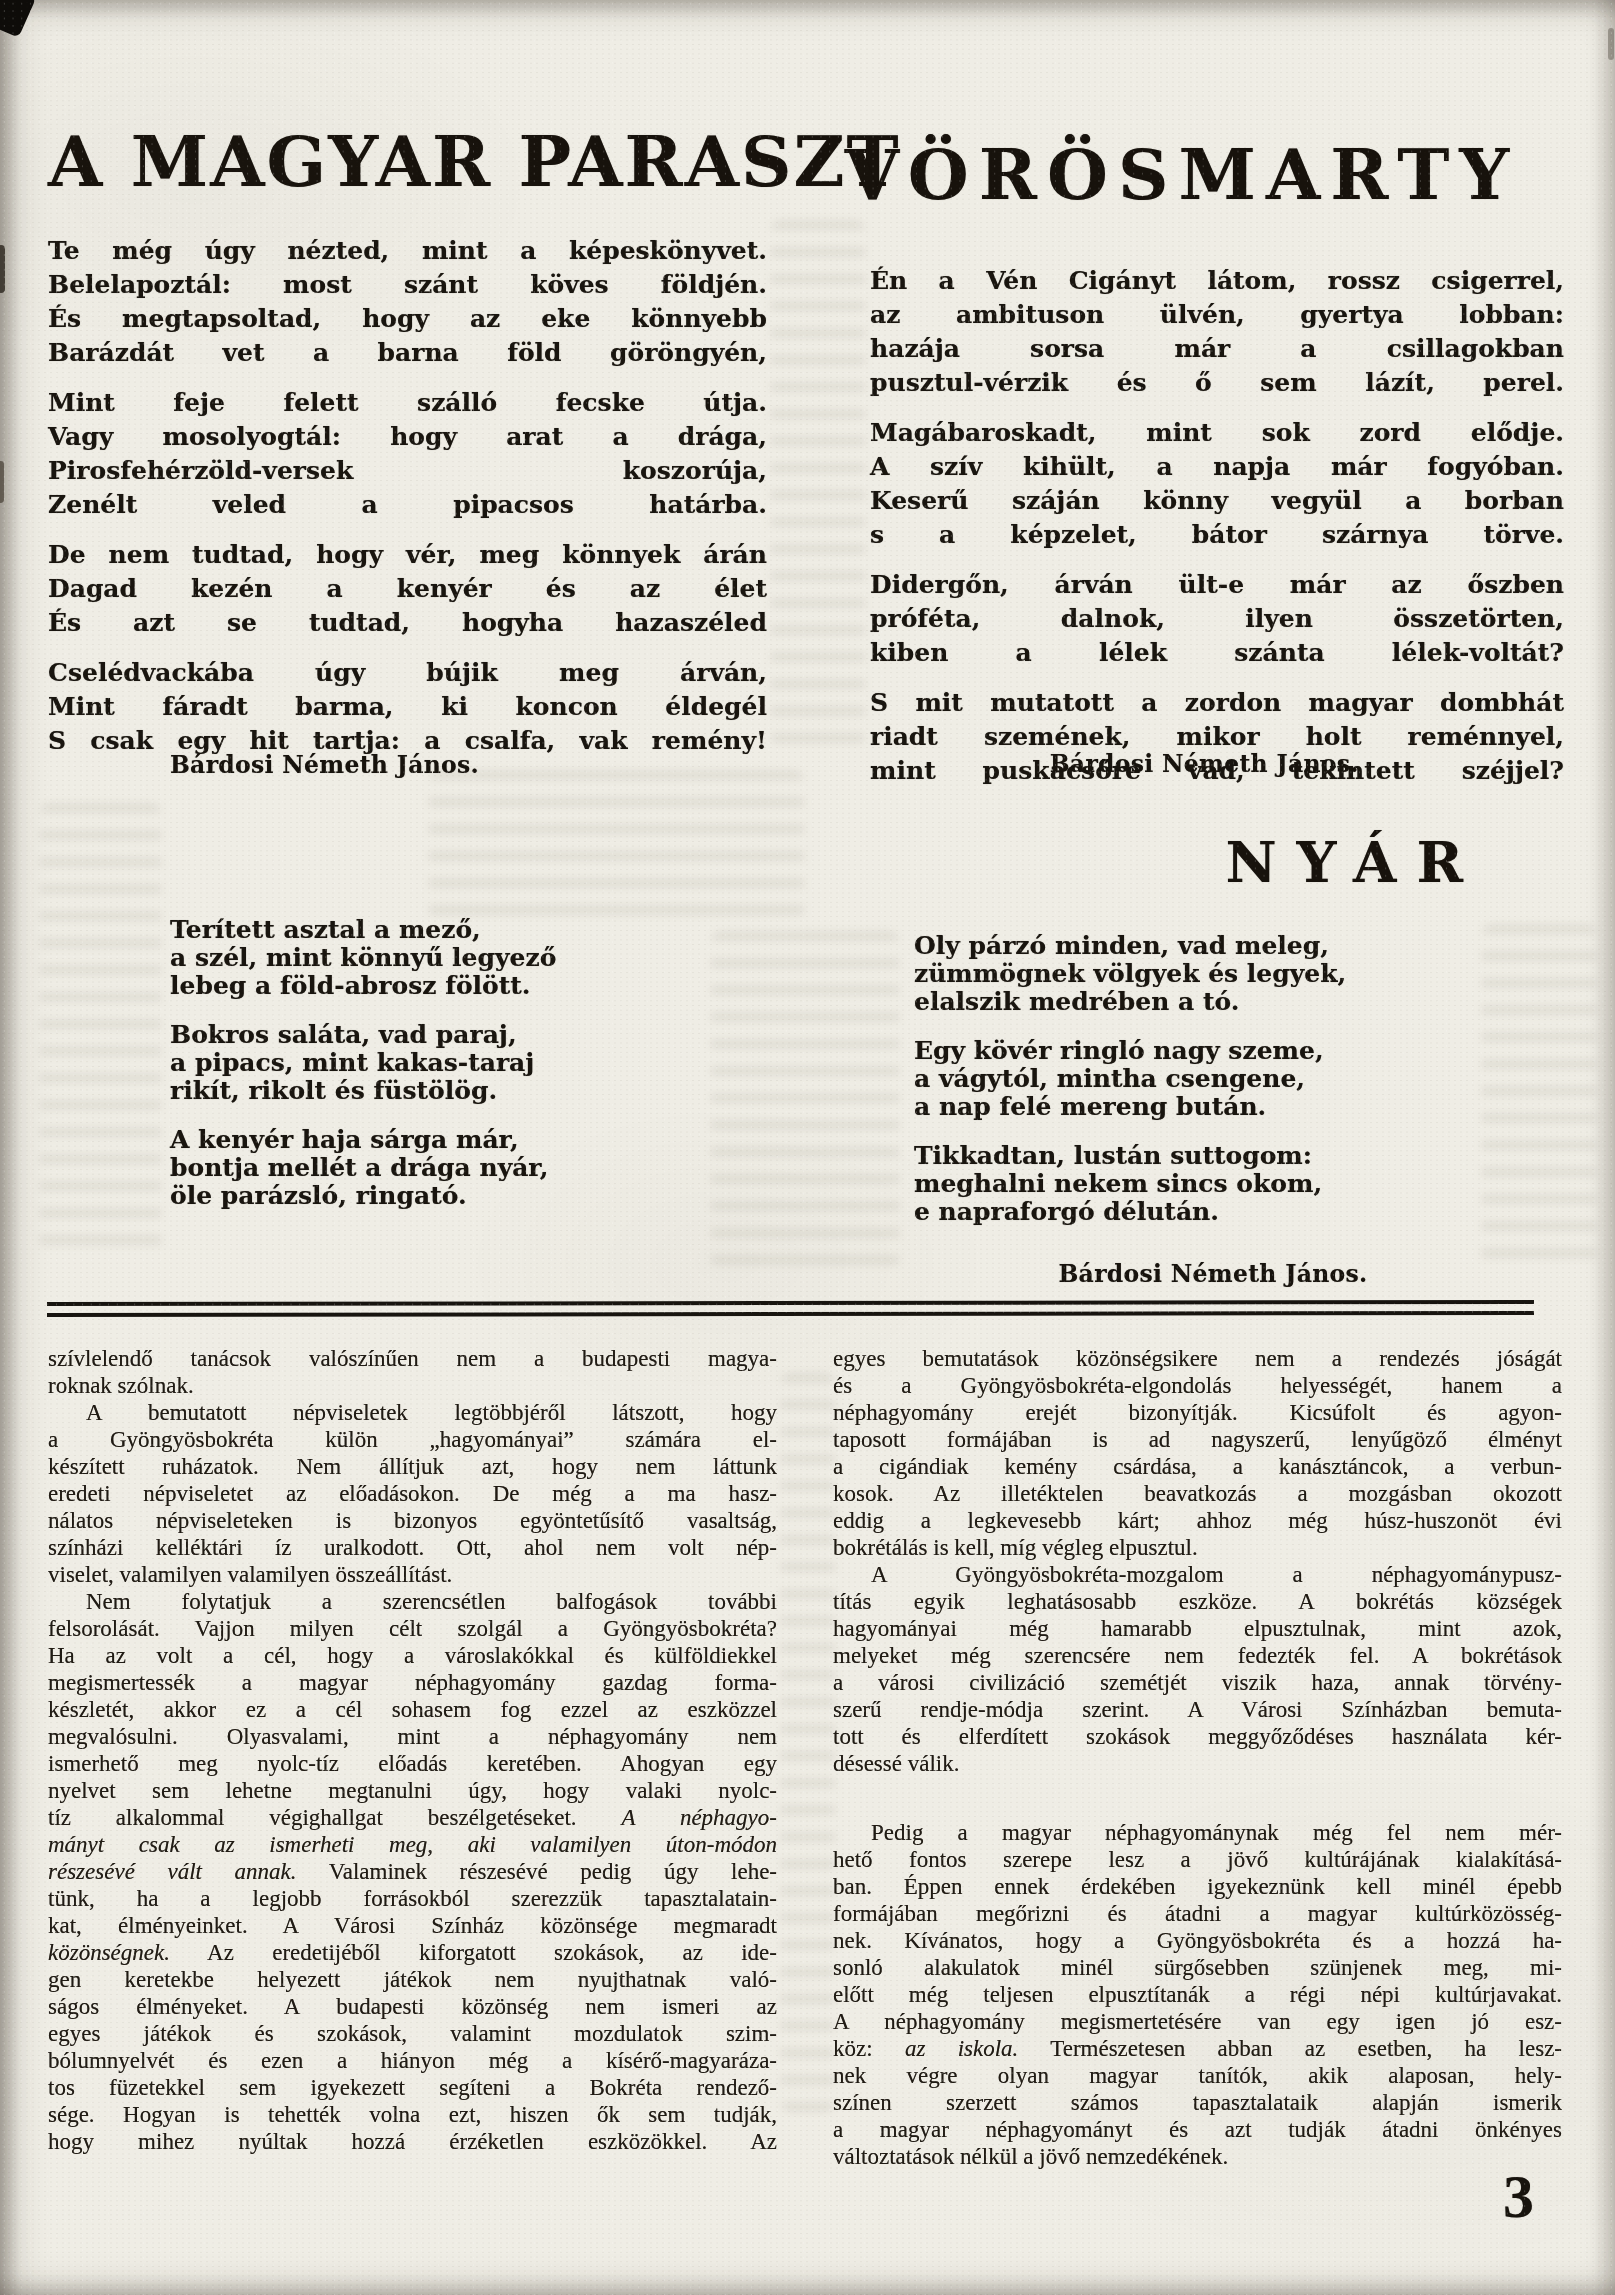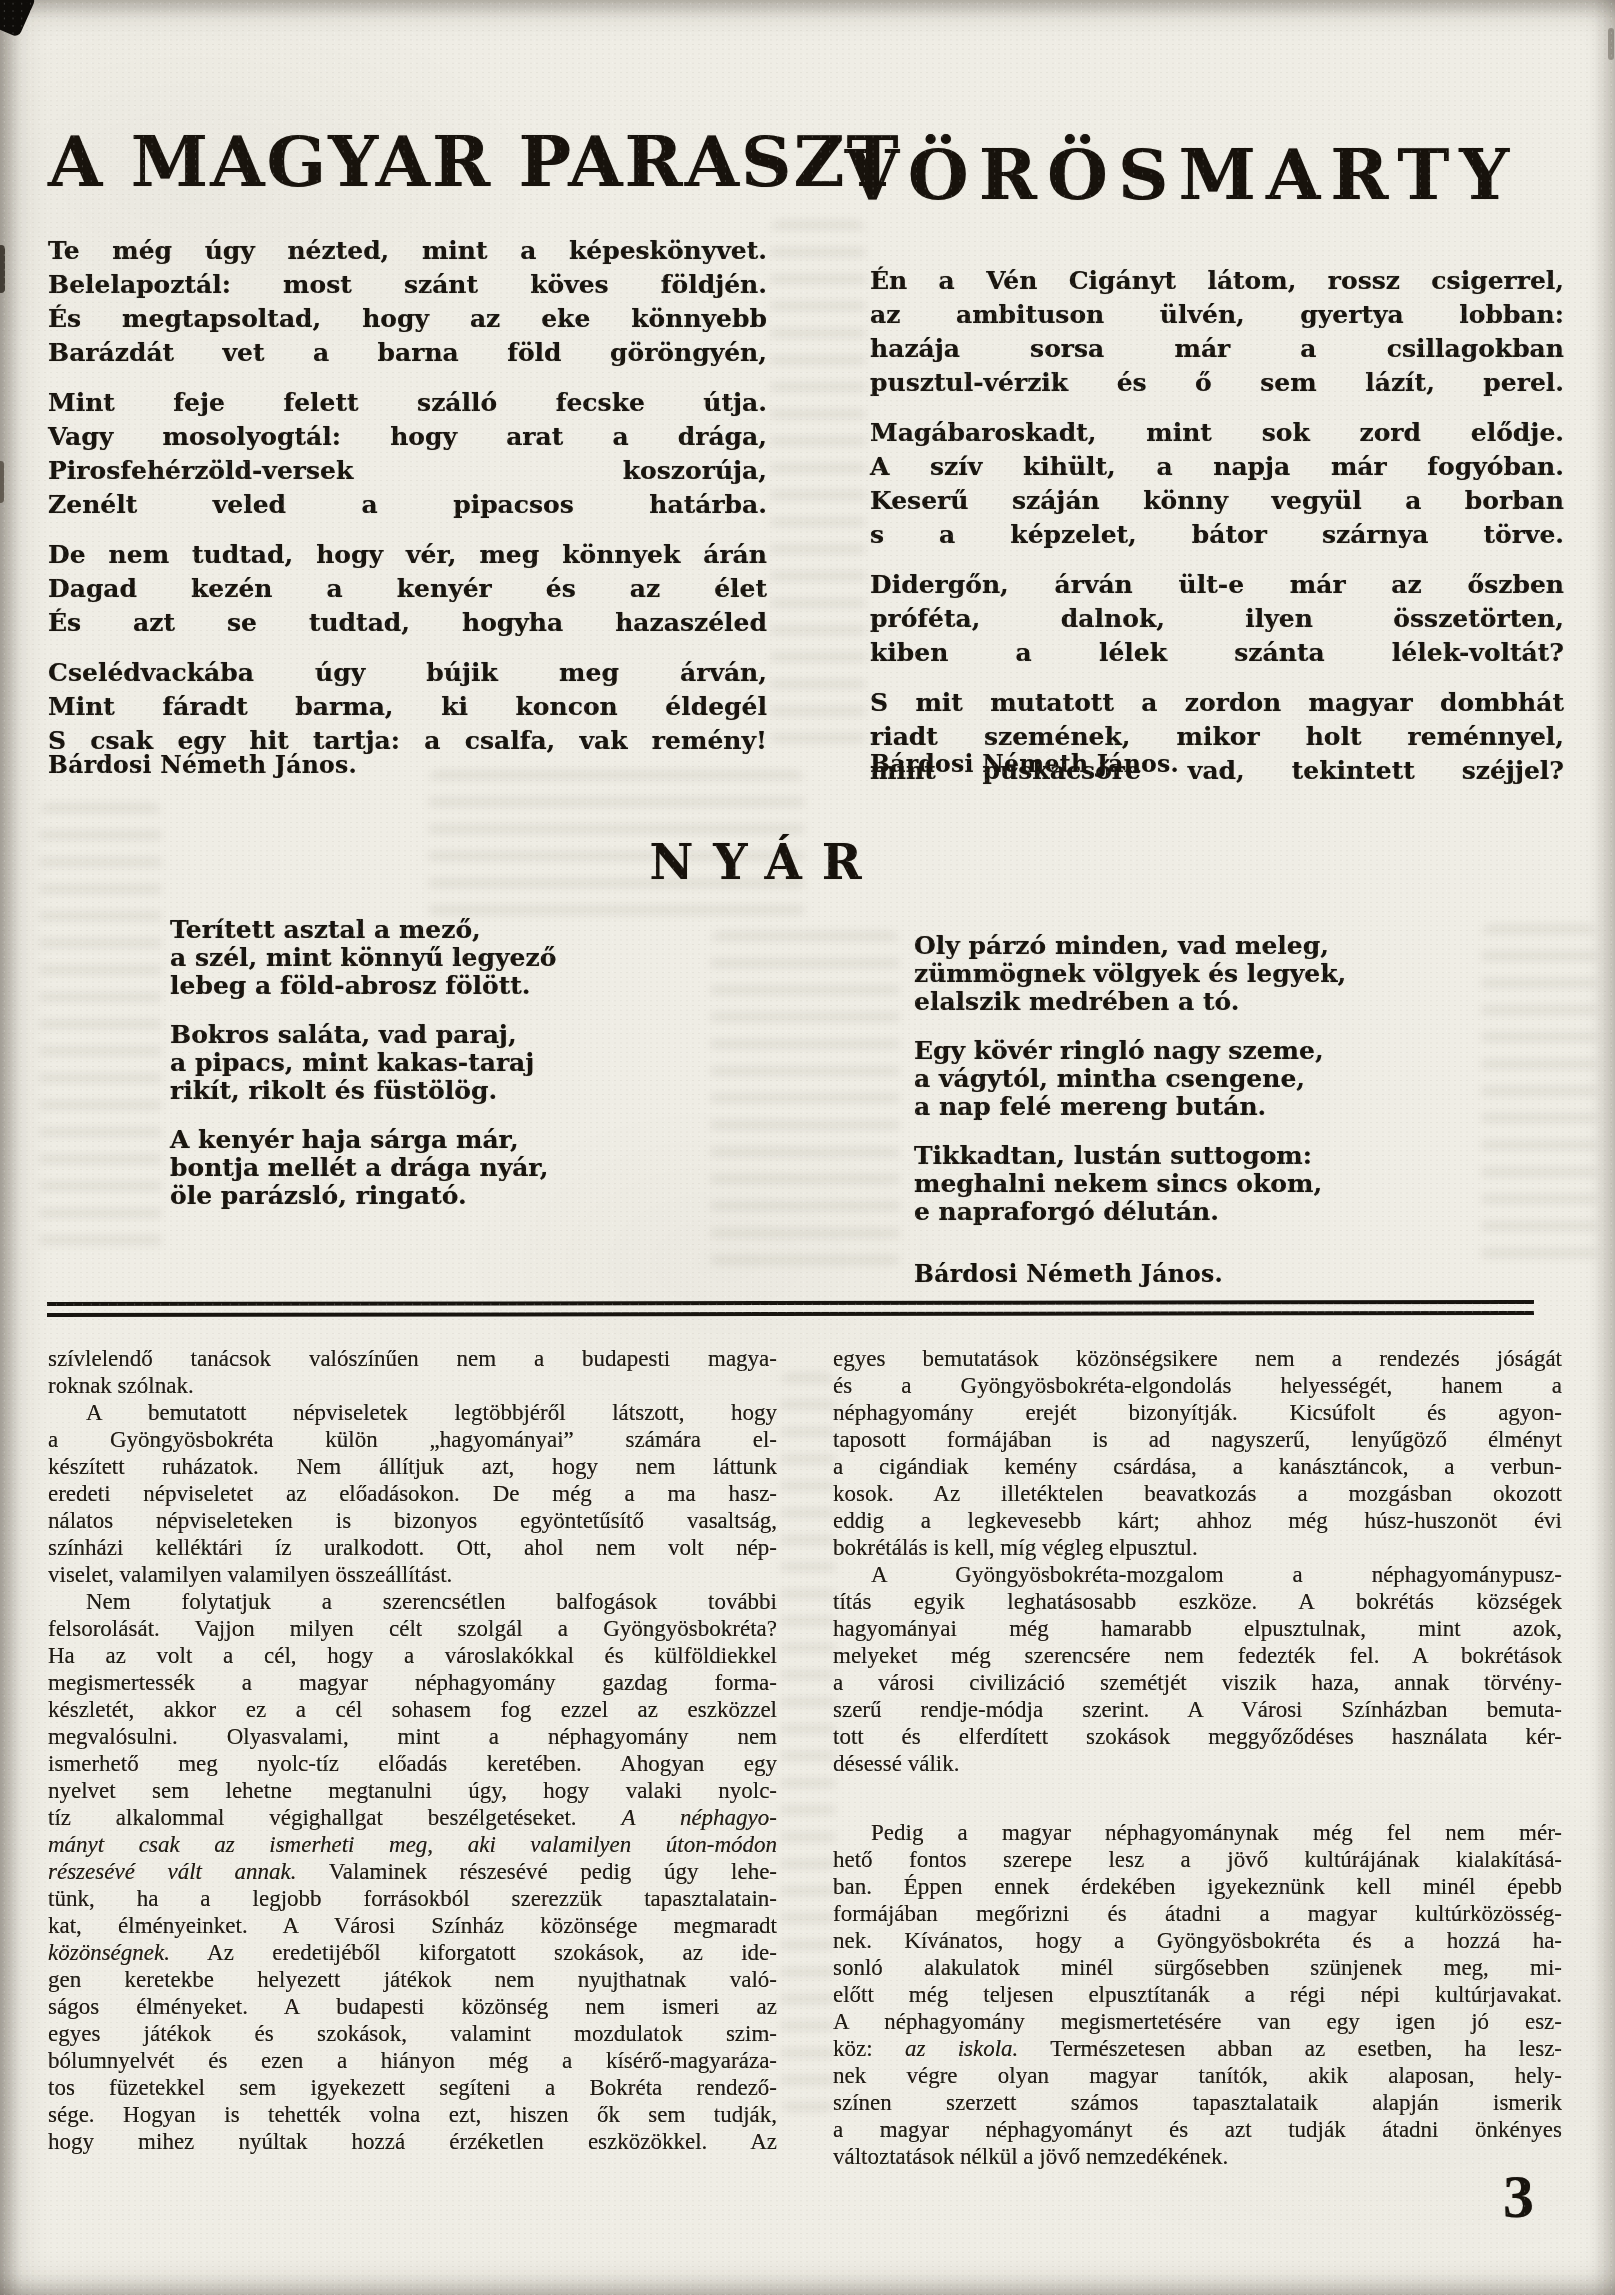--- a/index.html
+++ b/index.html
@@ -43,38 +43,38 @@
   .blot3{left:-2.7px;top:461px;width:6.7px;height:42px;background:#352d22;border-radius:3.4px;opacity:.6;filter:blur(0.7px);}
   .blot4{left:1608px;top:28px;width:6px;height:32px;background:#3a332a;border-radius:3.4px;opacity:.35;filter:blur(0.7px);}
   
   .title{
     position:absolute;z-index:2;margin:0;font-weight:bold;
     text-align:center;white-space:nowrap;
     color:#17120c;text-shadow:0 0 0.7px rgba(23,18,12,.5);
   }
   .t-left {left:48px;  top:125px;  width:719px; font-size:70px; line-height:74px; letter-spacing:2px;}
   .t-right{left:835px;top:138px;  width:694px; font-size:70px; line-height:74px; letter-spacing:10px;}
-  .t-mid  {left:48px;  top:825px; width:1435px; font-size:48px; line-height:75px; letter-spacing:20px;}
+  .t-mid  {left:48px;  top:825px; width:1435px; font-size:56px; line-height:75px; letter-spacing:20px;text-align:right;}
   
   .poem{position:absolute;z-index:2;}
   .poem-left {left:48px;  top:234px; width:719px;}
   .poem-right{left:870px;top:248px; width:694px;margin-top:16px;}
   .stanza{margin:0 0 16px 0;}
   .pline{
     font-size:25px;line-height:34px;font-weight:bold;color:#19150f;
     text-align:justify;text-align-last:justify;
     text-shadow:0 0 0.7px rgba(22,17,11,.55);
   }
   .nyar .stanza{margin-bottom:21px;}
   .nyar .pline{line-height:28px;text-align:left;text-align-last:left;}
   .nyar-left {left:170px; top:916px;width:536px;}
   .nyar-right{left:914px;top:932px;width:577px;}
   .author{
     position:absolute;z-index:2;font-weight:bold;font-size:23.5px;line-height:29.5px;
-    text-align:left;color:#17130d;letter-spacing:0.3px;
+    text-align:center;color:#17130d;letter-spacing:0.3px;
     text-shadow:0 0 0.7px rgba(22,17,11,.5);
   }
   .author-left {left:48px;  top:751px; width:719px; padding-right:166px; box-sizing:border-box;}
   .author-right{left:870px;top:750px; width:694px; padding-right:25.5px;  box-sizing:border-box;}
   .author-mid  {left:914px;top:1260px; width:598px;}
   
   .rule{
     position:absolute;z-index:2;left:47px;top:1301px;width:1487px;height:14.7px;
     border-top:4.7px solid #17140f;border-bottom:4.7px solid #17140f;
     box-sizing:border-box;transform:rotate(-.08deg);

